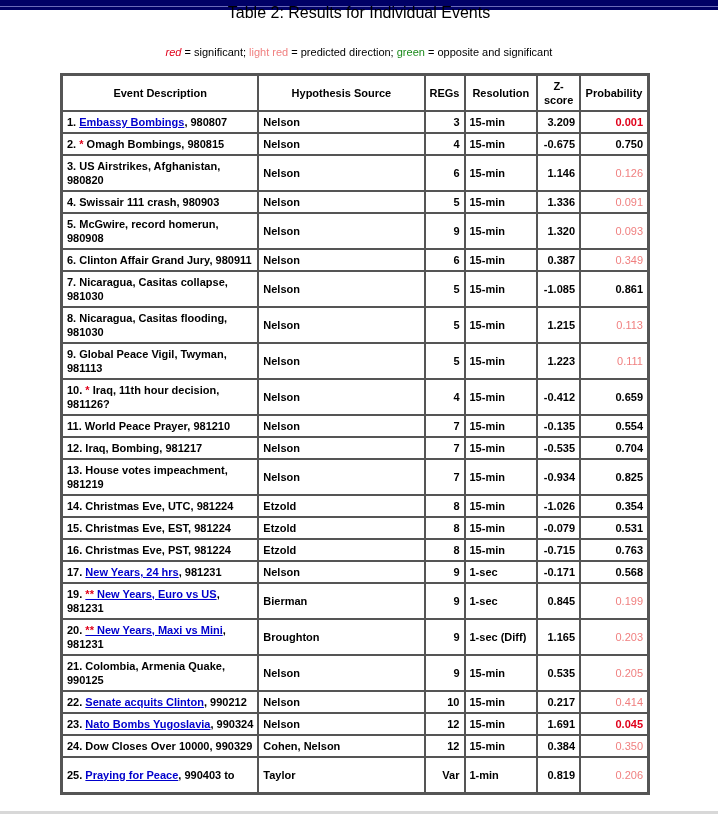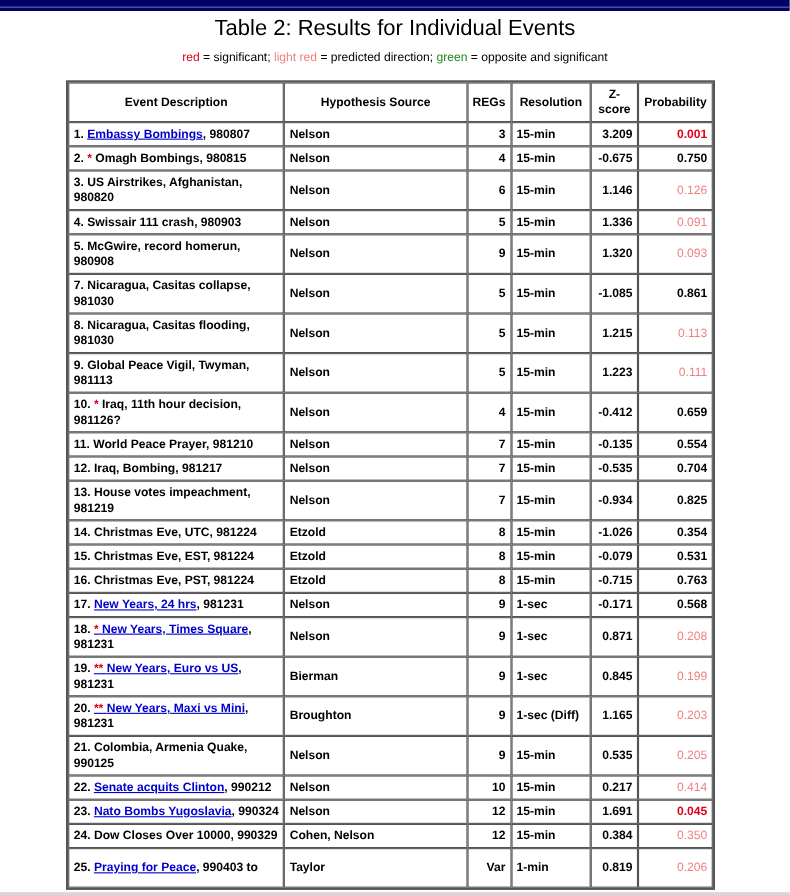--- a/index.html
+++ b/index.html
@@ -3,28 +3,28 @@
 <meta charset="utf-8">
 <style>
   html, body { margin: 0; padding: 0; background: #ffffff; }
   body {
     width: 718px; height: 814px; overflow: hidden; position: relative;
     font-family: "Liberation Sans", sans-serif; color: #000;
   }
   .topbar { position: absolute; left: 0; top: 0; width: 718px; height: 10px; background: #000066; }
   .topbar .line { position: absolute; left: 0; top: 6px; width: 718px; height: 1px; background: #6a6ab8; }
   .title {
-    position: absolute; left: 0; top: 15px; width: 718px; text-align: center;
-    font-size: 20px; font-weight: normal;
+    position: absolute; left: 0; top: 4px; width: 718px; text-align: center;
+    font-size: 16px; font-weight: normal;
   }
   .legend {
     position: absolute; left: 0; top: 46px; width: 718px; text-align: center;
     font-size: 11px;
   }
-  .c-red { color: #e0001a; }
+  .c-red { color: #e0001a; font-style: italic; }
   .c-light { color: #f08080; margin-top: 20px; }
   .c-green { color: #1a8a1a; }
 
   table.results {
     position: absolute; left: 60px; top: 73px;
     border-collapse: separate; border-spacing: 0;
     border: 2px solid #555;
     font-size: 11px; font-weight: bold;
     width: 590px;
   }
@@ -110,20 +110,28 @@
         <td class="num p-light">0.091</td>
       </tr>
       <tr class="double">
         <td class="ev"><span>5. </span><span class="star"></span><span>McGwire, record homerun,</span><span> 980908</span></td>
         <td>Nelson</td>
         <td class="num">9</td>
         <td>15-min</td>
         <td class="num">1.320</td>
         <td class="num p-light">0.093</td>
       </tr>
+      <tr class="single">
+        <td class="ev"><span>6. </span><span class="star"></span><span>Clinton Affair Grand Jury</span><span>, 980911</span></td>
+        <td>Nelson</td>
+        <td class="num">6</td>
+        <td>15-min</td>
+        <td class="num">0.387</td>
+        <td class="num p-light">0.349</td>
+      </tr>
       <tr class="double">
         <td class="ev"><span>7. </span><span class="star"></span><span>Nicaragua, Casitas collapse,</span><span> 981030</span></td>
         <td>Nelson</td>
         <td class="num">5</td>
         <td>15-min</td>
         <td class="num">-1.085</td>
         <td class="num p-none">0.861</td>
       </tr>
       <tr class="double">
         <td class="ev"><span>8. </span><span class="star"></span><span>Nicaragua, Casitas flooding,</span><span> 981030</span></td>
@@ -197,28 +205,20 @@
         <td class="num">-0.715</td>
         <td class="num p-none">0.763</td>
       </tr>
       <tr class="single">
         <td class="ev"><span>17. </span><span class="star"></span><a class="link" href="#">New Years, 24 hrs</a><span>, 981231</span></td>
         <td>Nelson</td>
         <td class="num">9</td>
         <td>1-sec</td>
         <td class="num">-0.171</td>
         <td class="num p-none">0.568</td>
-      </tr>
-      <tr class="double">
-        <td class="ev"><span>18. </span><a class="link" href="#"><span class="star">* </span><span>New Years, Times Square</span></a><span>, 981231</span></td>
-        <td>Nelson</td>
-        <td class="num">9</td>
-        <td>1-sec</td>
-        <td class="num">0.871</td>
-        <td class="num p-light">0.208</td>
       </tr>
       <tr class="double">
         <td class="ev"><span>19. </span><a class="link" href="#"><span class="star">** </span><span>New Years, Euro vs US</span></a><span>, 981231</span></td>
         <td>Bierman</td>
         <td class="num">9</td>
         <td>1-sec</td>
         <td class="num">0.845</td>
         <td class="num p-light">0.199</td>
       </tr>
       <tr class="double">

